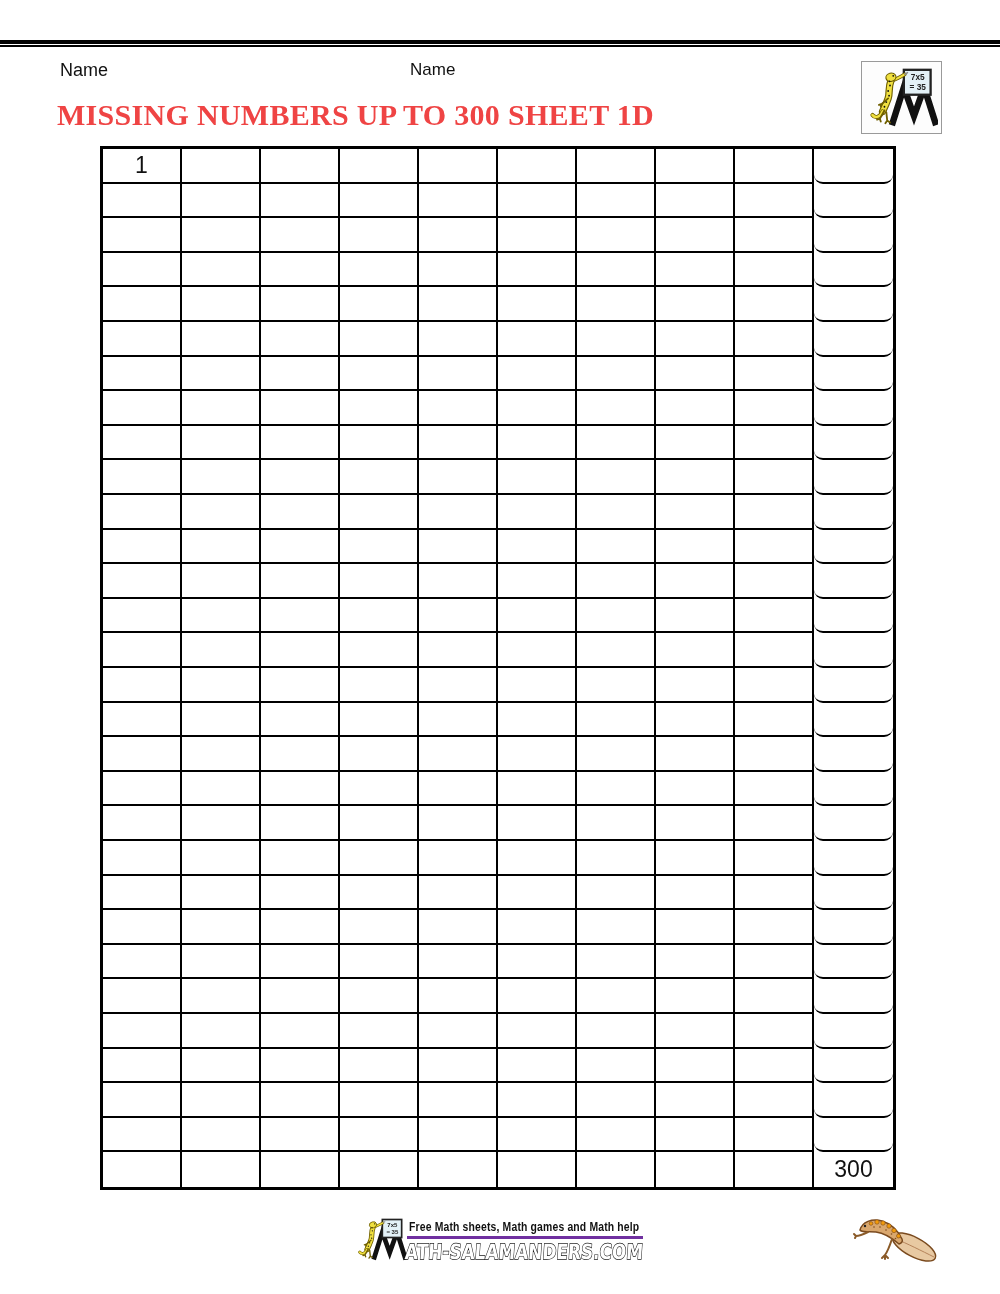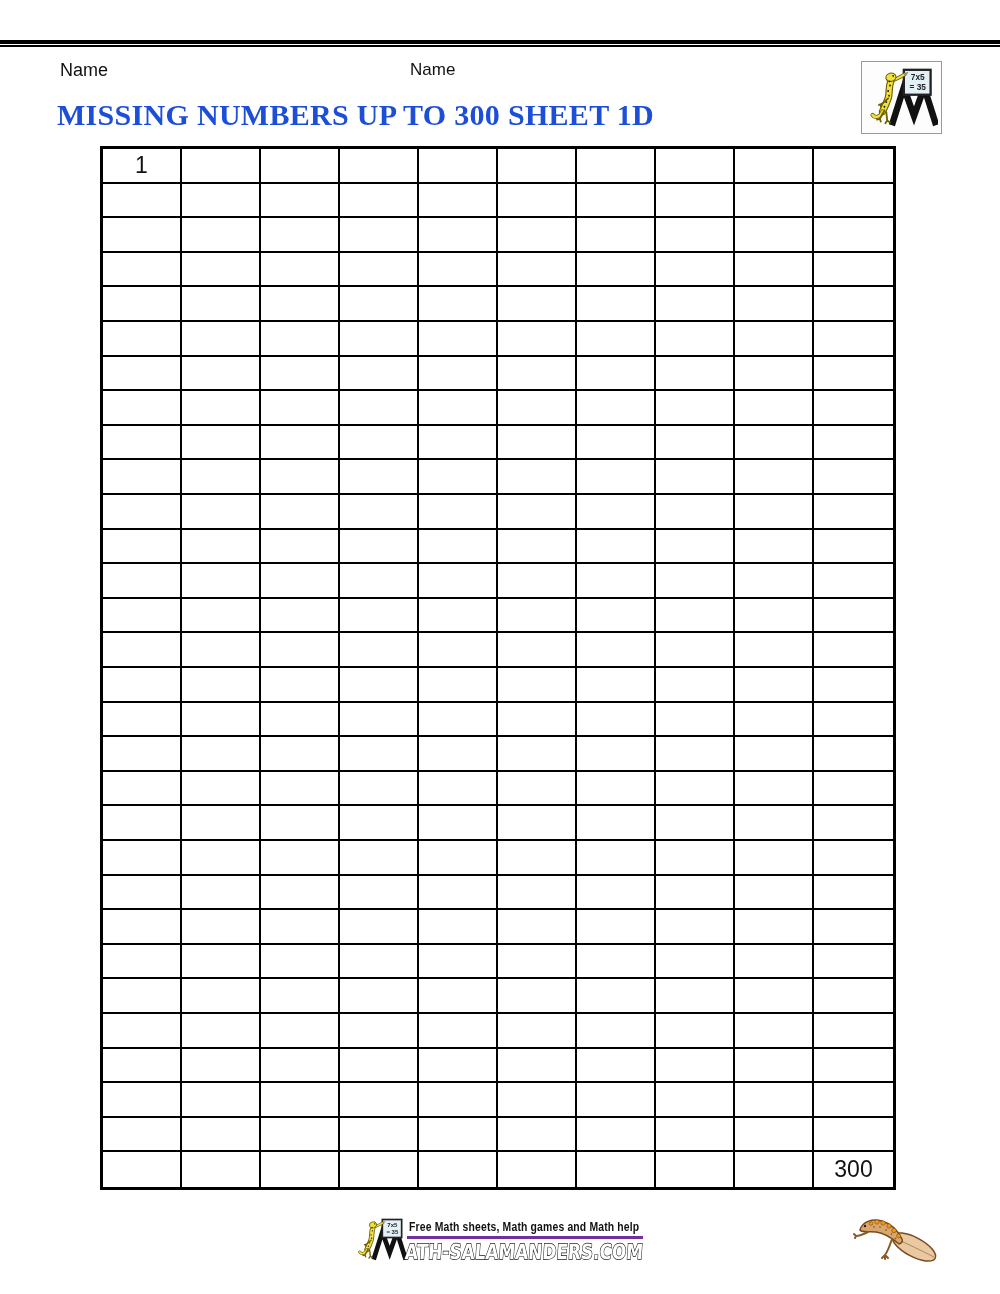--- a/index.html
+++ b/index.html
@@ -13,30 +13,30 @@
   .top-bar{left:0;top:40px;width:1000px;height:7px;
     background:linear-gradient(to bottom,#000 0 4px,#fff 4px 5px,#000 5px 7px);}
 
   .name-label{left:60px;top:60px;font-size:18px;}
   .date-label{left:410px;top:60px;font-size:17px;}
 
   .logo-box{left:861px;top:61px;width:79px;height:71px;border:1px solid #9a9a9a;
     background:#fdfdfd;display:flex;align-items:center;justify-content:center;}
 
   .page-title{left:57px;top:98px;margin:0;font-family:"Liberation Serif", serif;
-    font-weight:bold;font-size:30px;letter-spacing:.3px;color:#1d4ed8;white-space:nowrap;}
+    font-weight:bold;font-size:30px;letter-spacing:.3px;color:#ef4444;white-space:nowrap;}
 
   
   .number-grid{left:100px;top:146px;width:796px;height:1044px;box-sizing:border-box;
     border:3px solid #000;display:grid;
     grid-template-columns:repeat(10,1fr);grid-template-rows:repeat(30,1fr);}
   .cell{border-right:2px solid #000;border-bottom:2px solid #000;
     display:flex;align-items:center;justify-content:center;
     font-size:23px;font-family:"Liberation Sans", sans-serif;color:#111;}
-  .cell:nth-child(10n){border-right:none;}
+  .cell:nth-child(10n){border-right:none;border-radius:9px;}
   .cell:nth-child(n+291){border-bottom:none;}
   .cell.filled{font-weight:normal;}
 
   
   .footer-logo{left:355px;top:1216px;width:52px;height:47px;}
   .footer-tagline{left:409px;top:1219px;font-size:13px;font-weight:bold;
     white-space:nowrap;transform:scaleX(.8);transform-origin:0 0;letter-spacing:.2px;}
   .footer-rule{left:407px;top:1236px;width:236px;height:3px;background:#7030a0;}
   .footer-wordmark{left:404px;top:1239px;}
   .salamander-right{left:852px;top:1213px;}

